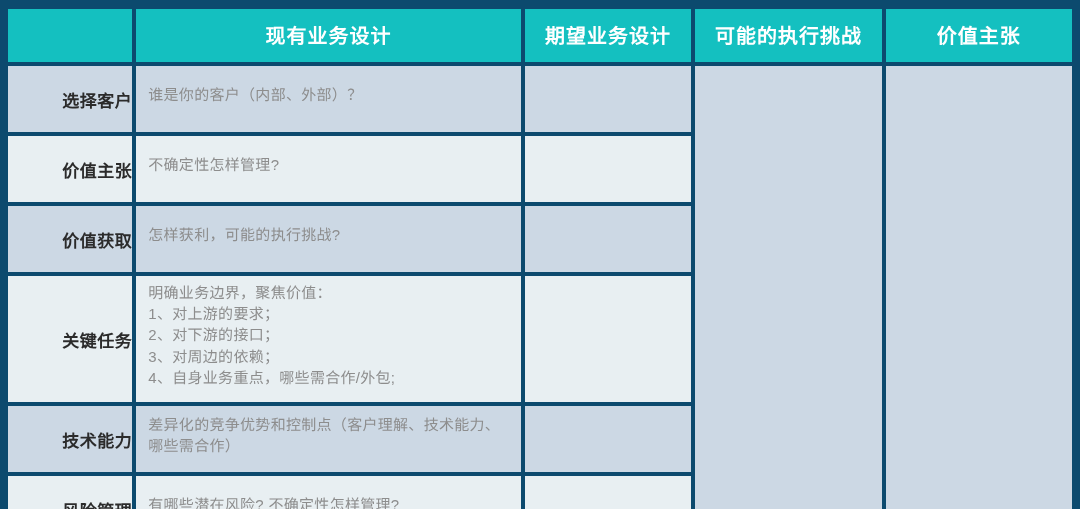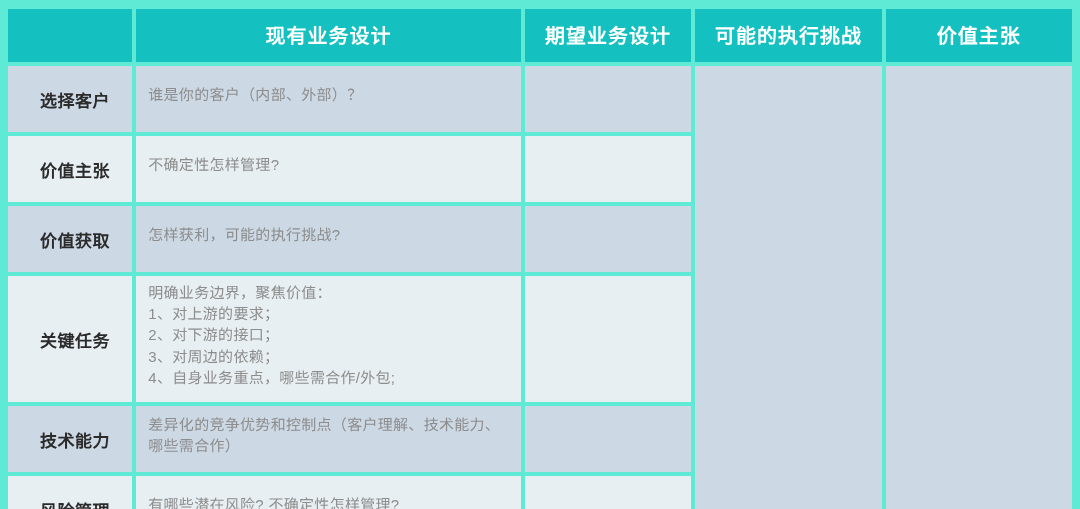--- a/index.html
+++ b/index.html
@@ -13,21 +13,21 @@
     height: 509px;
     overflow: hidden;
     font-family: "Liberation Sans", "DejaVu Sans", sans-serif;
     -webkit-font-smoothing: antialiased;
   }
 
   .sheet {
     position: relative;
     width: 1080px;
     height: 509px;
-    background: #5eead4;
+    background: #0c4a6e;
   }
 
   table.biz-table {
     position: absolute;
     left: 4px;
     top: 5px;
     width: 1072px;
     border-collapse: separate;
     border-spacing: 4px 4px;
     table-layout: fixed;
@@ -60,21 +60,21 @@
   tbody td {
     border: 0;
     padding: 0;
     vertical-align: middle;
   }
 
   td.label-cell {
     color: #2b2b2b;
     font-size: 17px;
     font-weight: 600;
-    text-align: center;
+    text-align: right;
     padding: 0 0 0 10px;
     letter-spacing: 0.5px;
     white-space: nowrap;
     margin-top: 46px;
   }
 
   td.content-cell {
     color: #8d8d8d;
     font-size: 15px;
     font-weight: 500;

